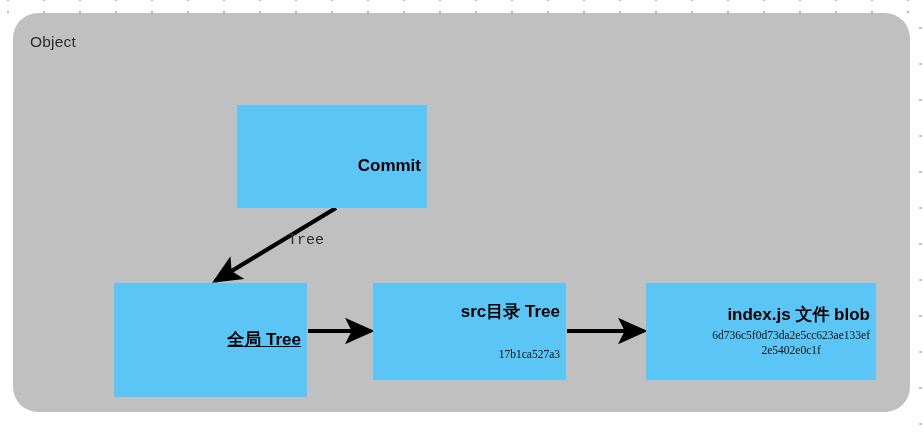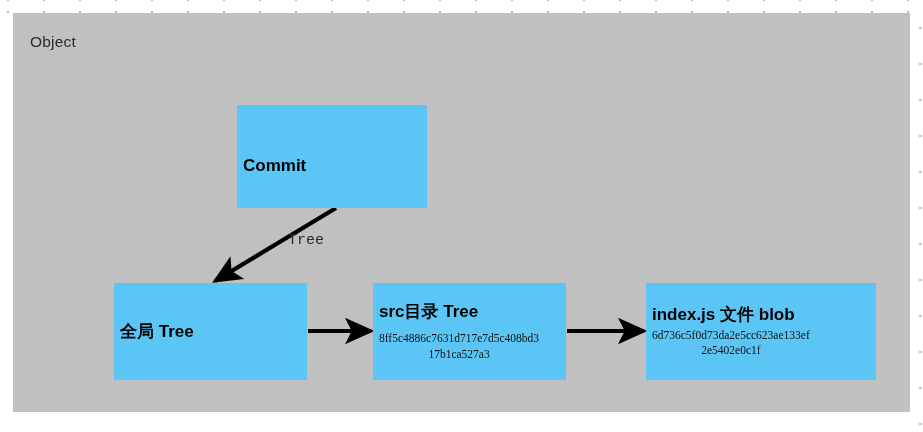--- a/index.html
+++ b/index.html
@@ -38,36 +38,37 @@
     background-size: 13px 36px;
     background-position: 4px 10px;
   }
   .panel {
     position: absolute;
     left: 13px;
     top: 13px;
     width: 897px;
     height: 399px;
     background: #c0c0c0;
+    border-radius: 25px;
   }
   .panel-title {
     position: absolute;
     left: 17px;
     top: 20px;
     font-size: 15.5px;
     color: #2b2b2b;
     letter-spacing: .2px;
     white-space: nowrap;
   }
   .node {
     position: absolute;
     background: #5bc5f5;
     display: flex;
     flex-direction: column;
-    align-items: flex-start;
+    align-items: flex-end;
     justify-content: center;
     box-sizing: border-box;
     padding: 0 6px;
   }
   .node-title {
     font-family: "Liberation Sans", sans-serif;
     font-weight: bold;
     font-size: 17px;
     color: #000000;
     line-height: 1.25;
@@ -80,21 +81,21 @@
     color: #111111;
     line-height: 1.35;
     text-align: center;
     margin-top: 2px;
     max-width: 100%;
     word-break: break-all;
   }
   
   #node-commit   { left: 237px; top: 105px;  width: 190px; height: 103px; }
   #node-commit .node-title { margin-top: 18px; }
-  #node-tree-root{ left: 114px; top: 283px; width: 193px; height: 97px; }
+  #node-tree-root{ left: 114px; top: 283px; width: 193px; height: 114px; text-decoration: underline; }
   #node-tree-src { left: 373px; top: 283px; width: 193px; height: 97px; gap: 7px; }
   #node-blob     { left: 646px; top: 283px; width: 230px; height: 97px; }
 
   .edges {
     position: absolute;
     left: 0; top: 0;
     width: 923px;
     height: 432px;
     pointer-events: none;
   }
@@ -139,21 +140,21 @@
     <div class="node-title">Commit</div>
   </div>
 
   <div class="node" id="node-tree-root">
     <div class="node-title">全局 Tree</div>
   </div>
 
   <div class="node" id="node-tree-src">
     <div class="node-title">src目录 Tree</div>
     <div class="node-hash">
-      <span>8ff5c4886c7631d717e7d5c408bd3</span><br>
+      <br>
       <span>17b1ca527a3</span>
     </div>
   </div>
 
   <div class="node" id="node-blob">
     <div class="node-title">index.js 文件 blob</div>
     <div class="node-hash">
       <span>6d736c5f0d73da2e5cc623ae133ef</span><br>
       <span>2e5402e0c1f</span>
     </div>

